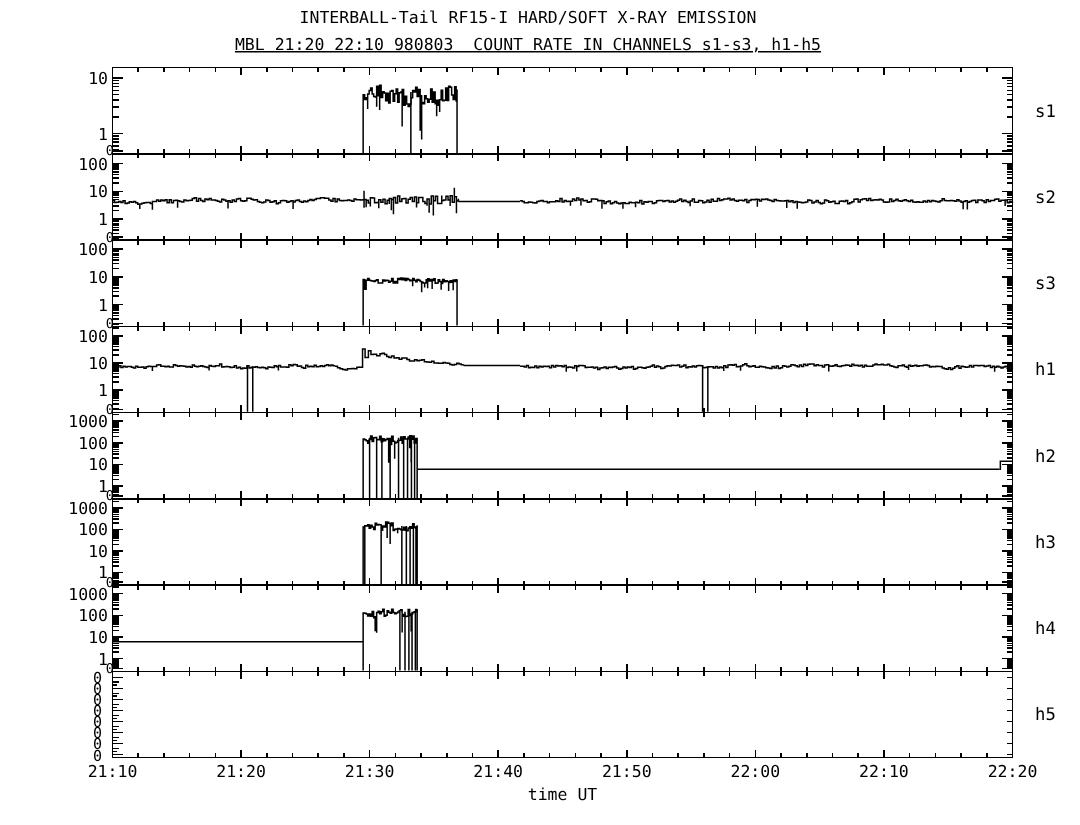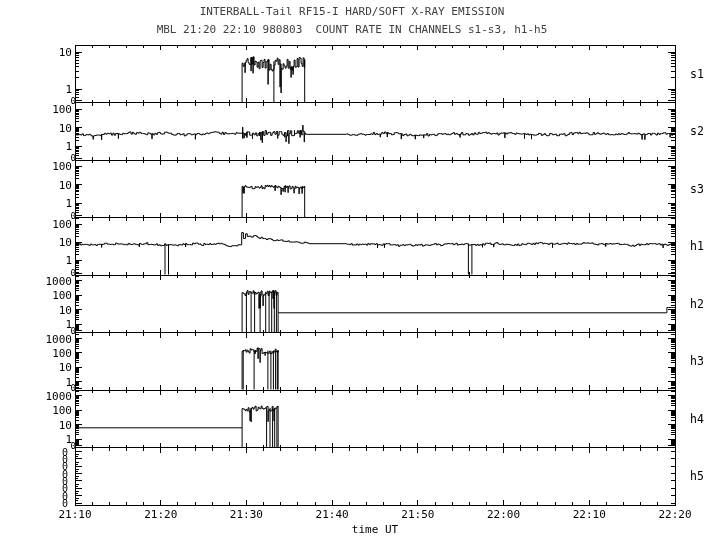--- a/index.html
+++ b/index.html
@@ -1,21 +1,21 @@
 <!DOCTYPE html>
 <html><head>
 <meta charset="utf-8">
 <style>
   html,body{margin:0;padding:0;background:#fff;}
   #screen{position:relative;width:720px;height:550px;background:#ffffff;overflow:hidden;
-          font-family:"DejaVu Sans Mono","Liberation Mono",monospace;color:#404040;}
+          font-family:"DejaVu Sans Mono","Liberation Mono",monospace;color:#000000;}
   .ttl{position:absolute;left:0;width:704px;text-align:center;font-size:11px;
        white-space:pre;letter-spacing:0px;}
   #title{top:5px;}
-  #subtitle{top:23px;}
+  #subtitle{top:23px;text-decoration:underline;}
   svg{position:absolute;left:0;top:0;}
   svg text{font-family:"DejaVu Sans Mono","Liberation Mono",monospace;fill:#000;}
 </style>
 </head>
 <body>
 
 <div id="screen">
   <div id="title" class="ttl">INTERBALL-Tail RF15-I HARD/SOFT X-RAY EMISSION</div>
   <div id="subtitle" class="ttl">MBL 21:20 22:10 980803  COUNT RATE IN CHANNELS s1-s3, h1-h5</div>
   <svg id="chart-svg" width="720" height="550" viewBox="0 0 720 550">

